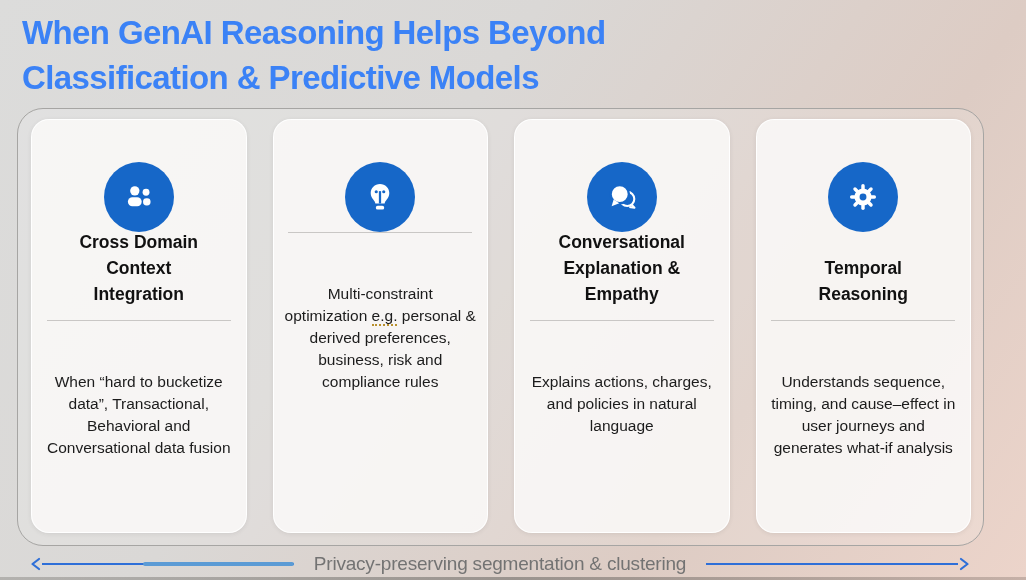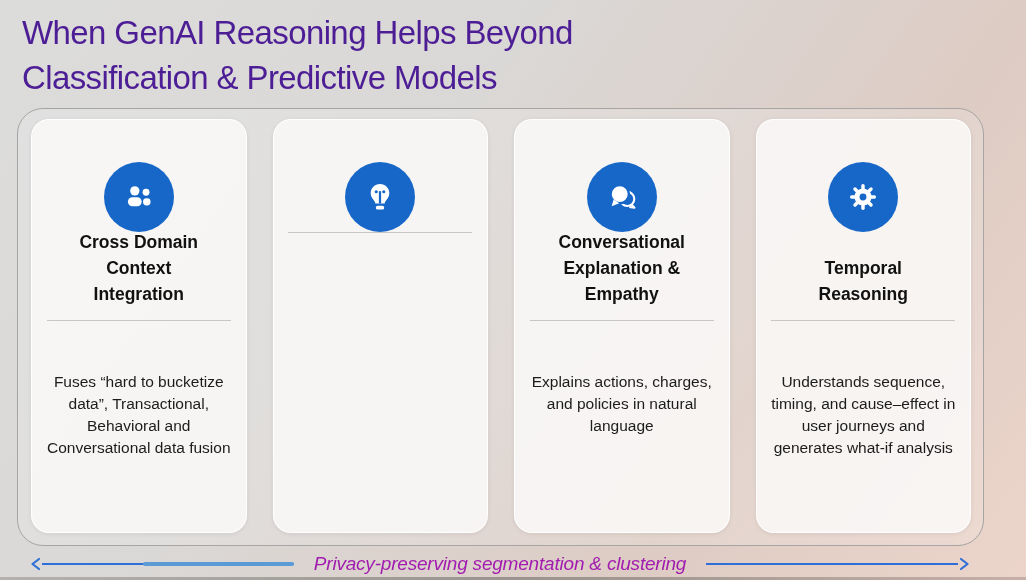--- a/index.html
+++ b/index.html
@@ -4,22 +4,22 @@
 <style>
   * { margin:0; padding:0; box-sizing:border-box; }
   html,body { width:1026px; height:580px; }
   body {
     font-family:"Liberation Sans", sans-serif;
     background:linear-gradient(125deg,#dcdcdb 0%,#dad8d6 38%,#ddccc4 72%,#ecd4ca 100%);
     position:relative; overflow:hidden;
   }
   .slide-title {
     position:absolute; left:22px; top:10px;
-    font-size:33px; line-height:45px; font-weight:normal;
-    color:#4c1d95; letter-spacing:-0.6px; white-space:pre-line;
+    font-size:33px; line-height:45px; font-weight:bold;
+    color:#3b82f6; letter-spacing:-0.6px; white-space:pre-line;
   }
   .panel {
     position:absolute; left:17px; top:108px; width:967px; height:438px;
     border:1.3px solid #a6a5a3; border-radius:26px;
     background:rgba(255,255,255,0.16);
   }
   .cards-row {
     position:absolute; left:13px; top:10px; right:12px; bottom:12px;
     display:flex; gap:26px;
   }
@@ -52,21 +52,21 @@
     display:flex; align-items:center; gap:16px;
   }
   .arrow-seg { flex:1 1 0; display:flex; align-items:center; height:14px; }
   .arrow-line { flex:1 1 auto; position:relative; height:2.5px; background:#2e6fd8; }
   .arrow-line .light-overlay {
     position:absolute; right:0; top:-1px; width:60%; height:4.5px;
     background:#5b9bd5; border-radius:2px;
   }
   .chevron { flex:0 0 auto; display:block; }
   .footer-label {
-    flex:0 0 auto; font-style:italic; font-size:19px; color:#a21caf;
+    flex:0 0 auto; font-size:19px; color:#737373;
     letter-spacing:-0.2px; padding:0 4px; white-space:nowrap;
   }
   .bottom-strip {
     position:absolute; left:0; right:0; bottom:0; height:3px;
     background:linear-gradient(90deg, rgba(140,138,134,.5), rgba(100,98,94,.55) 50%, rgba(150,132,124,.45));
   }
 </style>
 </head>
 <body>
 
@@ -84,36 +84,37 @@
             <rect x="4.6" y="12.2" width="9.2" height="6" rx="3"></rect>
             <circle cx="16.7" cy="8.8" r="2.3"></circle>
             <rect x="14.7" y="12.9" width="5" height="4.7" rx="2.3"></rect>
           </g>
         </svg>
       </div>
       <div class="card-title">Cross Domain
 Context
 Integration</div>
       <div class="card-divider"></div>
-      <div class="card-body">Fuses “hard to bucketize data”,  Transactional, Behavioral and Conversational data fusion</div>
+      <div class="card-body">When “hard to bucketize data”,  Transactional, Behavioral and Conversational data fusion</div>
     </div>
 
     <div class="card">
       <div class="icon-circle">
         <svg viewBox="0 0 24 24">
           <path fill="#ffffff" d="M12 3.3c3.5 0 6.2 2.7 6.2 6.1 0 1.9-.8 3.2-1.7 4.3-.6.8-1.2 1.6-1.4 2.6H8.9c-.2-1-.8-1.8-1.4-2.6-.9-1.1-1.7-2.4-1.7-4.3 0-3.4 2.7-6.1 6.2-6.1Z"></path>
           <g fill="#1667C8">
             <circle cx="9.5" cy="8.5" r="1.05"></circle>
             <circle cx="14.5" cy="8.5" r="1.05"></circle>
             <rect x="11.25" y="8.1" width="1.5" height="8.2"></rect>
           </g>
           <rect x="9.2" y="17.9" width="5.6" height="2.5" rx="1.25" fill="#ffffff"></rect>
         </svg>
       </div>
       <div class="card-divider"></div>
+      <div class="card-body"><span>Multi-constraint optimization </span><span class="eg-squiggle">e.g.</span><span> personal &amp; derived preferences, business, risk and compliance rules</span></div>
     </div>
 
     <div class="card">
       <div class="icon-circle">
         <svg viewBox="0 0 24 24">
           <circle cx="15.5" cy="13.3" r="4.7" fill="none" stroke="#ffffff" stroke-width="1.4"></circle>
           <path d="M18.4 17.1 l1.9 2.1 -3.4 -.5" fill="none" stroke="#ffffff" stroke-width="1.4" stroke-linejoin="round"></path>
           <circle cx="10.5" cy="10.1" r="6.1" fill="#ffffff" stroke="#1667C8" stroke-width="1.6"></circle>
           <path d="M5.1 18.1 l1.3 -4.4 3.8 2.5 Z" fill="#ffffff"></path>
         </svg>

